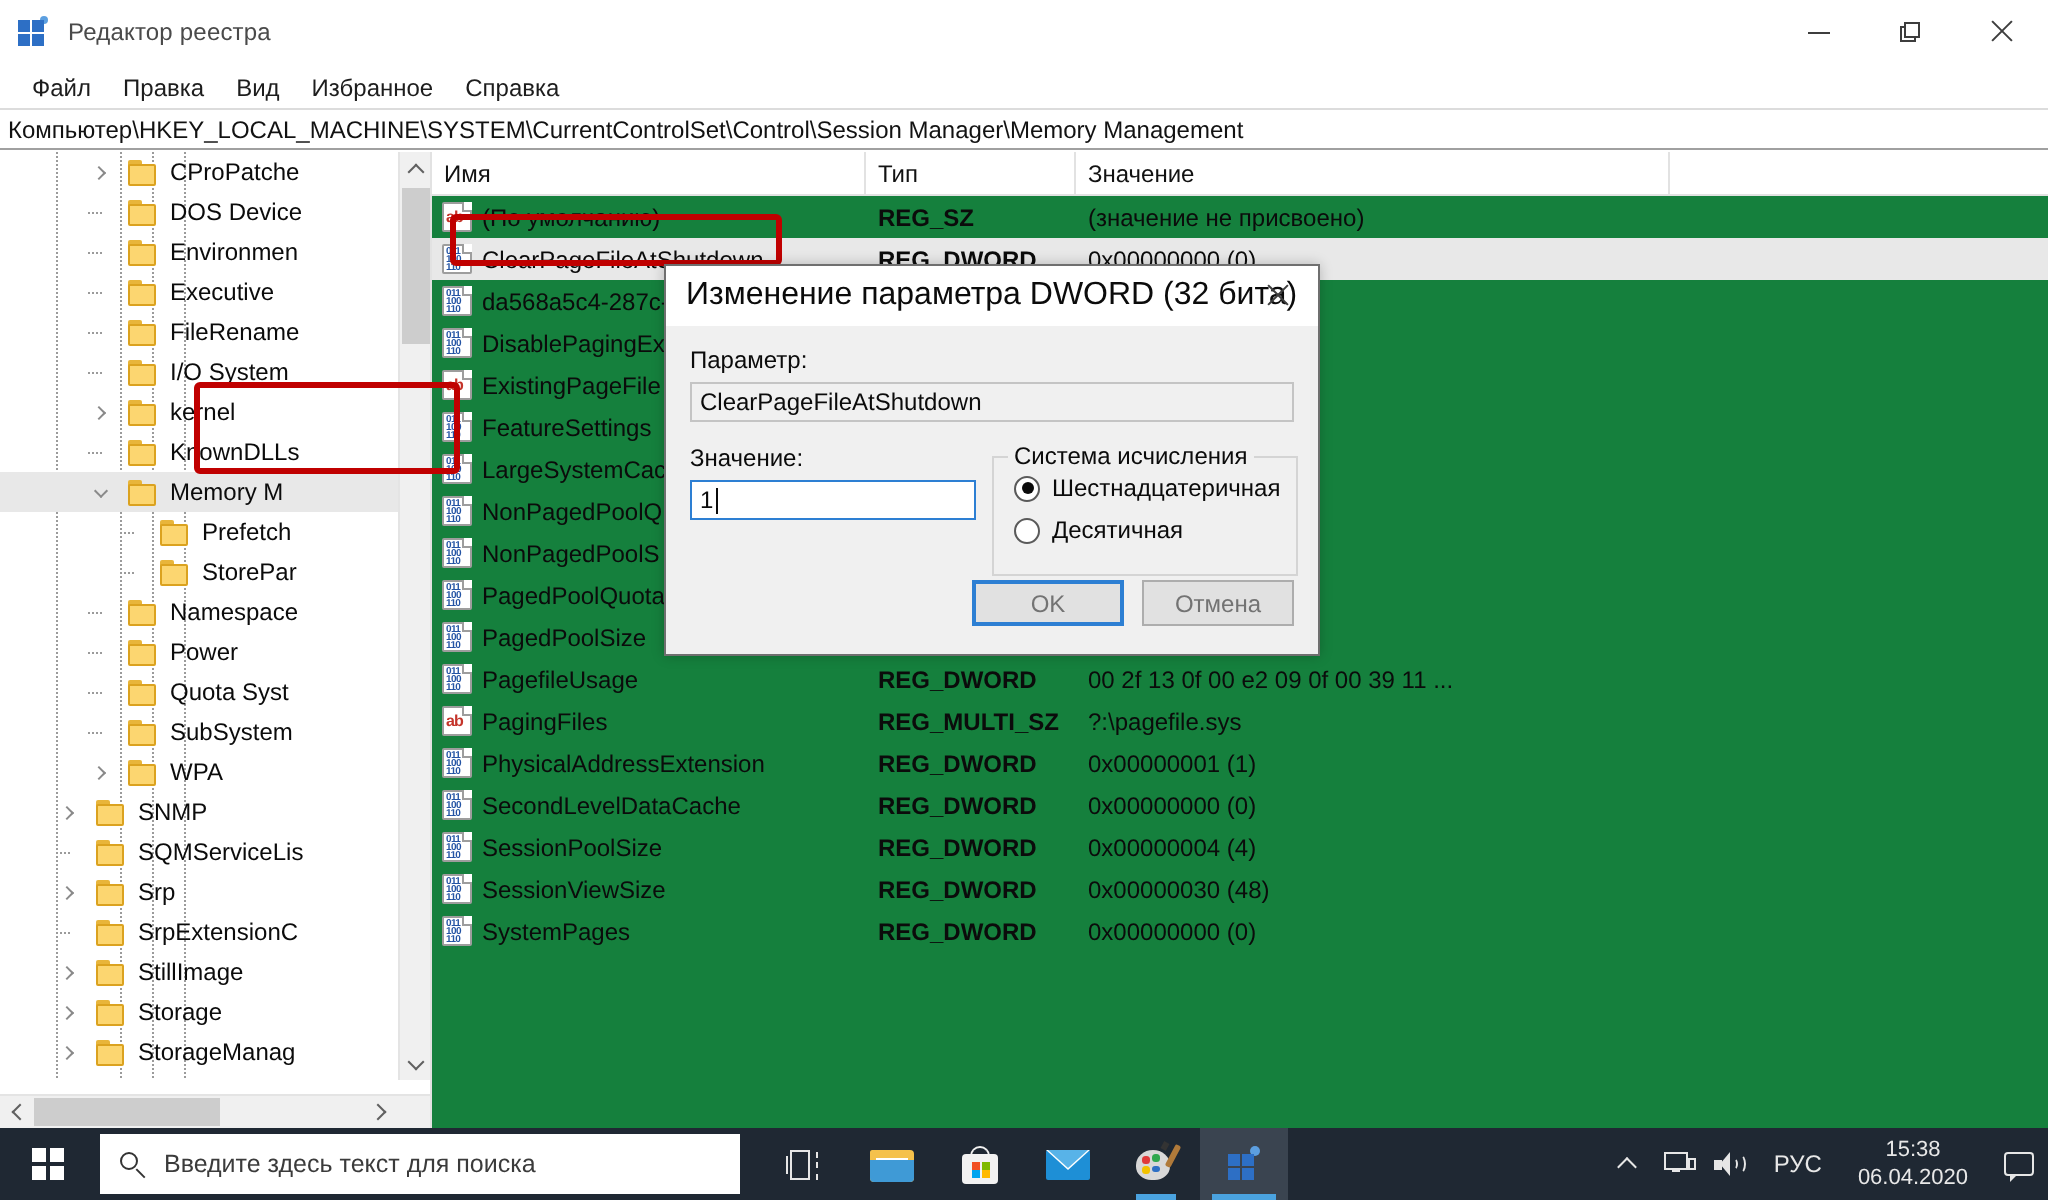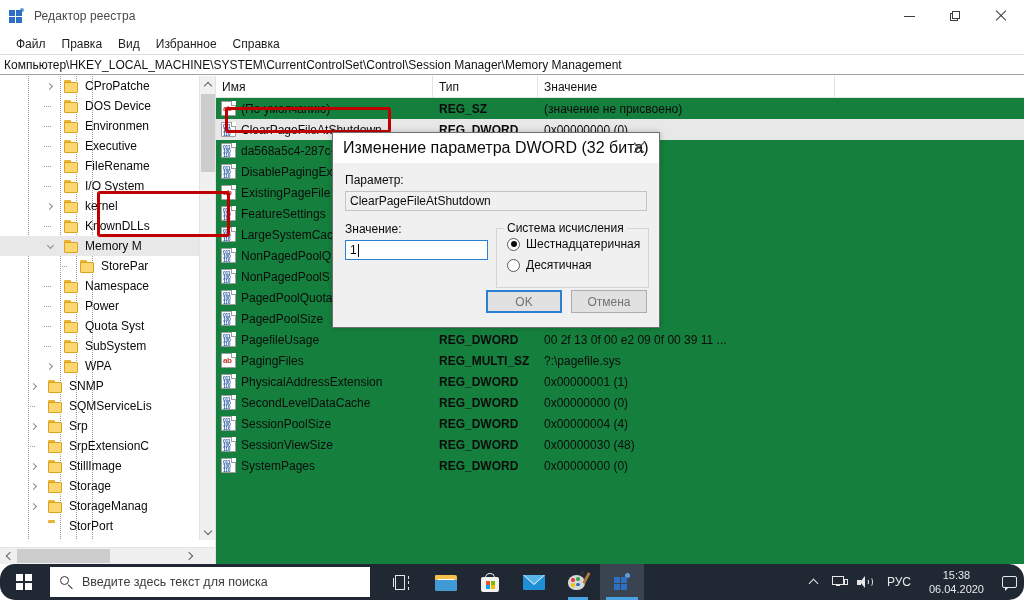--- a/index.html
+++ b/index.html
@@ -455,21 +455,20 @@
   }
 
   
   .taskbar {
     position: absolute;
     left: 0; bottom: 0;
     width: 1024px; height: 36px;
     background: #1f2833;
     display: flex;
     align-items: center;
-    border-radius: 15px;
   }
   .start {
     width: 48px; height: 36px;
     display: flex; align-items: center; justify-content: center;
     cursor: default;
   }
   .winlogo { position: relative; width: 17px; height: 17px; }
   .winlogo span {
     position: absolute; background: #ffffff;
     width: 7.5px; height: 7.5px;
@@ -845,20 +844,28 @@
                 <span class="bdy"></span>
               </span>
               <span class="tlabel">Memory M</span>
             </div>
             <div class="trow">
               <span class="tdash" style="left: 60px; top: 10px;"></span>
               <span class="folder" style="margin-left: 80px;">
                 <span class="tab"></span>
                 <span class="bdy"></span>
               </span>
+              <span class="tlabel">Prefetch</span>
+            </div>
+            <div class="trow">
+              <span class="tdash" style="left: 60px; top: 10px;"></span>
+              <span class="folder" style="margin-left: 80px;">
+                <span class="tab"></span>
+                <span class="bdy"></span>
+              </span>
               <span class="tlabel">StorePar</span>
             </div>
             <div class="trow">
               <span class="tdash" style="left: 44px; top: 10px;"></span>
               <span class="folder" style="margin-left: 64px;">
                 <span class="tab"></span>
                 <span class="bdy"></span>
               </span>
               <span class="tlabel">Namespace</span>
             </div>

